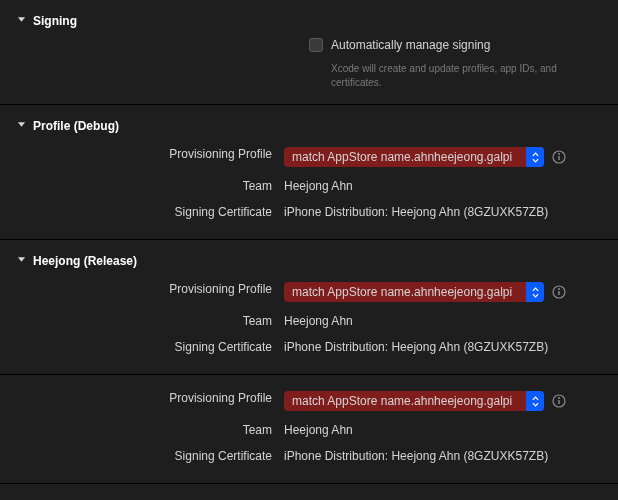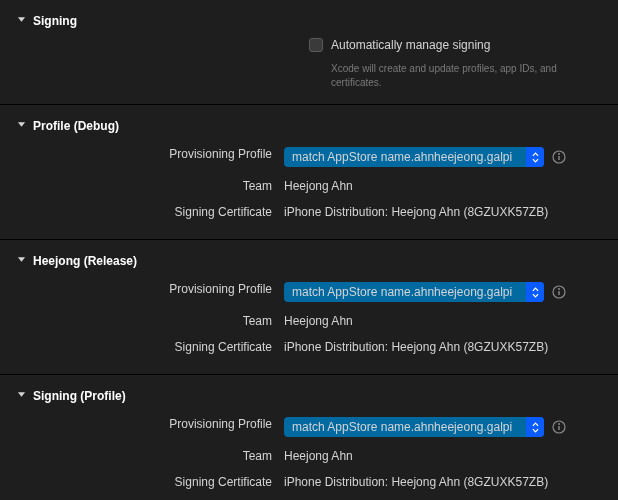--- a/index.html
+++ b/index.html
@@ -95,21 +95,21 @@
       color: #7a7a7a;
       font-size: 10px;
       margin-top: 10px;
       margin-left: 22px;
       line-height: 1.4;
       max-width: 280px;
     }
     .dropdown {
       display: flex;
       align-items: center;
-      background: #0369a1;
+      background: #7f1d1d;
       border-radius: 4px;
       height: 20px;
       width: 260px;
       cursor: pointer;
       position: relative;
     }
     .dropdown-text {
       flex: 1;
       padding: 0 8px;
       color: #d4d4d4;
@@ -247,28 +247,20 @@
     <div class="row-label">Team</div>
     <div class="row-value">Heejong Ahn</div>
   </div>
   <div class="row">
     <div class="row-label">Signing Certificate</div>
     <div class="row-value">iPhone Distribution: Heejong Ahn (8GZUXK57ZB)</div>
   </div>
 </div>
 
 <div class="section">
-  <div class="section-header">
-    <span class="disclosure">
-      <svg viewBox="0 0 10 10">
-          <path d="M1 2.5 L5 7.5 L9 2.5 Z" fill="#d4d4d4"></path>
-        </svg>
-    </span>
-    <span class="section-title">Signing (Profile)</span>
-  </div>
   <div class="row">
     <div class="row-label">Provisioning Profile</div>
     <div class="row-value">
       <div class="dropdown">
         <span class="dropdown-text">match AppStore name.ahnheejeong.galpi</span>
         <span class="dropdown-arrows">
           <svg viewBox="0 0 8 5">
               <path d="M1 4 L4 1 L7 4" fill="none" stroke="#fff" stroke-width="1.4"></path>
             </svg>
           <svg viewBox="0 0 8 5">

